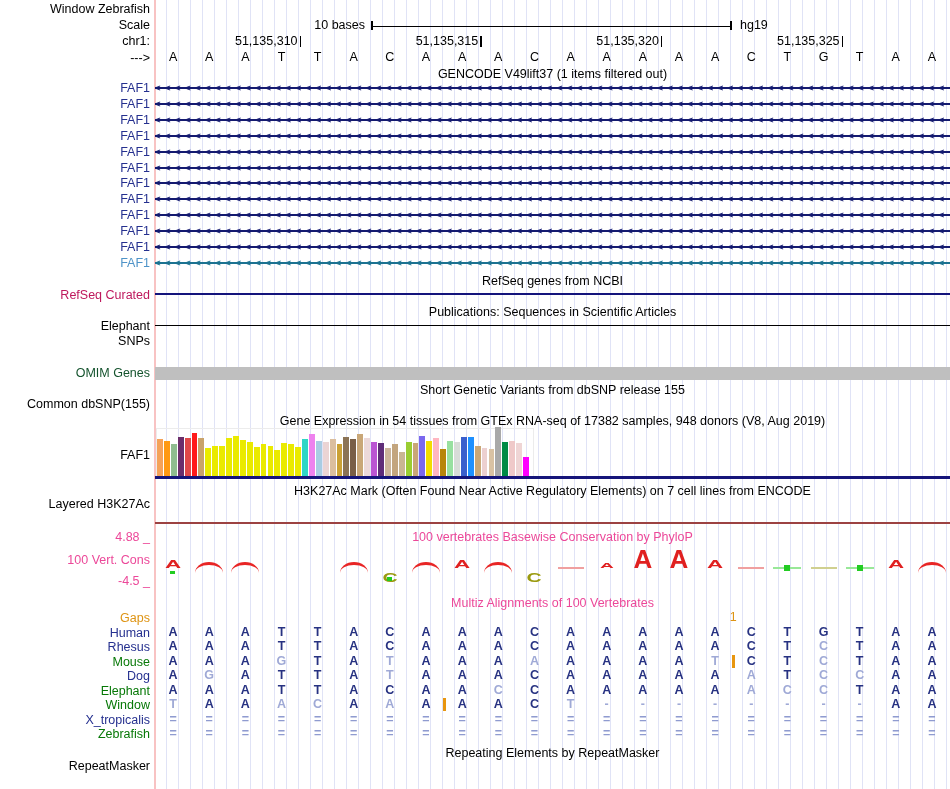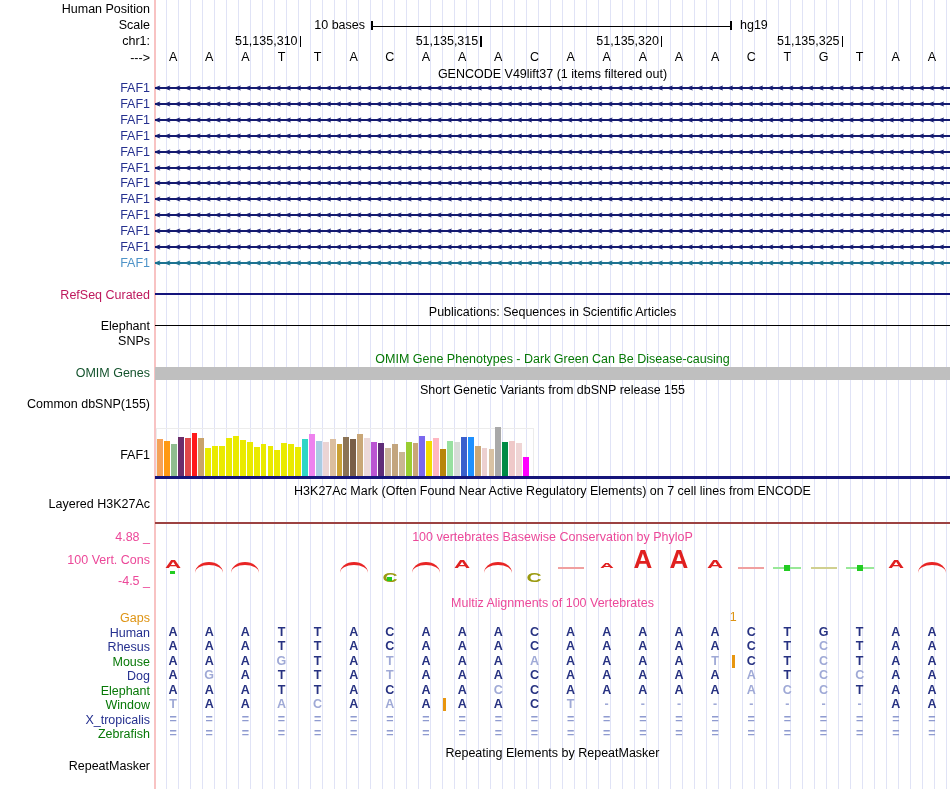--- a/index.html
+++ b/index.html
@@ -31,49 +31,50 @@
   .phC{color:#9a9a10;font-weight:700;text-align:center;}
   .ins-tick{position:absolute;width:2.5px;height:13px;background:#e8960f;}
 </style>
 </head>
 <body>
 
 <div class="browser">
   <div class="grid"></div>
   <div class="pinkline"></div>
 
-  <div class="lbl" style="top:2px">Human Position</div>
+  <div class="lbl" style="top:2px">Window Zebrafish</div>
 
   <div class="lbl" style="top:18px">Scale</div>
   <div style="position:absolute;left:155px;width:210px;top:18px;text-align:right">10 bases</div>
   <div style="position:absolute;left:371px;top:25.5px;width:360px;height:1.5px;background:#000"></div>
   <div class="tick" style="left:371px;top:21px;height:9px"></div>
   <div class="tick" style="left:730px;top:21px;height:9px"></div>
   <div style="position:absolute;left:740px;top:18px">hg19</div>
 
   <div class="lbl" style="top:34px">chr1:</div>
   <div class="lbl" style="top:51px">---&gt;</div>
 
   <div class="title" style="top:67px">GENCODE V49lift37 (1 items filtered out)</div>
 
+  <div class="title" style="top:274px">RefSeq genes from NCBI</div>
   <div class="lbl navy" style="top:288px">RefSeq Curated</div>
   <div class="hline" style="top:293px;height:2px;background:#14147c"></div>
 
   <div class="title" style="top:305px">Publications: Sequences in Scientific Articles</div>
   <div class="lbl" style="top:319px">Elephant</div>
   <div class="hline" style="top:324.5px;height:1.5px;background:#000"></div>
   <div class="lbl" style="top:334px">SNPs</div>
 
-  <div class="title green" style="top:352px">OMIM Gene Phenotypes - Dark Green Can Be Disease-causing</div>
   <div class="lbl dgreen" style="top:366px">OMIM Genes</div>
   <div class="hline" style="top:367px;height:13px;background:#bfbfbf"></div>
 
   <div class="title" style="top:383px">Short Genetic Variants from dbSNP release 155</div>
   <div class="lbl" style="top:397px">Common dbSNP(155)</div>
 
+  <div class="title" style="top:414px">Gene Expression in 54 tissues from GTEx RNA-seq of 17382 samples, 948 donors (V8, Aug 2019)</div>
   <div class="lbl" style="top:448px">FAF1</div>
   <div class="gtex-panel"></div>
   <div class="gtex-bars" id="gtex-bars">
       <div class="gtex-bar" style="background: rgb(245, 162, 89); height: 38px;"></div>
       <div class="gtex-bar" style="background: rgb(255, 153, 18); height: 36px;"></div>
       <div class="gtex-bar" style="background: rgb(143, 188, 143); height: 33px;"></div>
       <div class="gtex-bar" style="background: rgb(107, 46, 107); height: 40px;"></div>
       <div class="gtex-bar" style="background: rgb(224, 72, 72); height: 39px;"></div>
       <div class="gtex-bar" style="background: rgb(255, 26, 26); height: 44px;"></div>
       <div class="gtex-bar" style="background: rgb(201, 163, 107); height: 39px;"></div>

